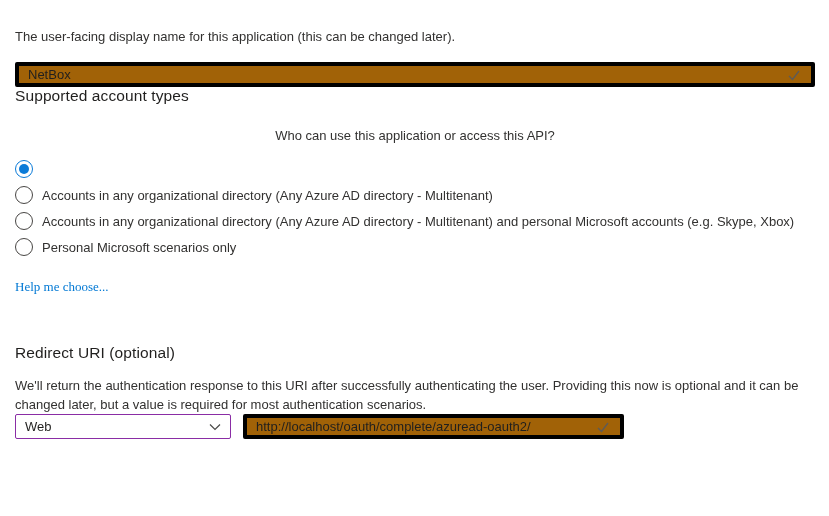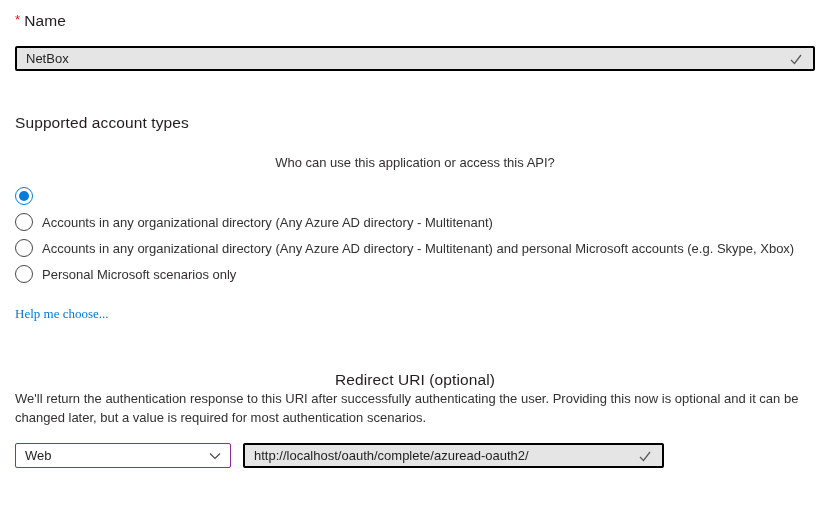--- a/index.html
+++ b/index.html
@@ -27,23 +27,23 @@
   }
 
   
   .name-title-row { margin-top: 0; }
   .name-hint { margin-top: 15px; }
   .text-input-wrap {
     margin-top: 16px;
     position: relative;
     width: 800px;
     height: 25px;
-    border: 2px solid #000000;
+    border: 4px solid #000000;
     border-radius: 2px;
-    background: #e5e5e5;
+    background: #a16207;
     display: flex;
     align-items: center;
   }
   .text-input-wrap input {
     border: none;
     outline: none;
     background: transparent;
     font-family: inherit;
     font-size: 13px;
     color: #201f1e;
@@ -53,21 +53,21 @@
   .valid-check {
     position: absolute;
     right: 9px;
     top: 50%;
     transform: translateY(-50%);
     width: 16px; height: 16px;
     display: flex; align-items: center; justify-content: center;
   }
 
   
-  .accounts-title { margin-top: 43px; }
+  .accounts-title { }
   .accounts-question { margin-top: 21px; text-align: center; }
   .radio-group { margin-top: 11px; }
   .radio-row {
     display: flex;
     align-items: center;
     height: 26px;
     cursor: pointer;
   }
   .radio-circle {
     flex: 0 0 auto;
@@ -87,24 +87,23 @@
     display: inline-block;
     margin-top: 19px;
     font-size: 13px;
     color: #0078d4;
     text-decoration: none;
     cursor: pointer;
     font-family: Liberation Serif, serif;
   }
 
   
-  .redirect-title { margin-top: 49px; text-align: center; }
-  .redirect-desc { width: 802px; }
+  .redirect-title { margin-top: 49px; }
+  .redirect-desc { margin-top: 14px; width: 802px; }
   .redirect-controls {
-    margin-top: 16px;
     display: flex;
     align-items: flex-start;
   }
   .select-wrap {
     position: relative;
     width: 216px;
     height: 25px;
     border: 1px solid #8a2da5;
     border-radius: 2px;
     background: #fff;
@@ -119,34 +118,32 @@
   }
   .select-chevron {
     position: absolute;
     right: 8px; top: 50%;
     transform: translateY(-50%);
     width: 14px; height: 14px;
     display: flex; align-items: center; justify-content: center;
   }
   .uri-input-wrap {
     margin-left: 12px;
-    width: 421px;
+    width: 381px;
   }
   .uri-input-wrap.text-input-wrap { margin-top: 0; }
 </style>
 </head>
 <body>
 
 <div class="page">
 
   
-  <div class="section-title name-title-row">
-    <span class="required-marker">*</span><span>Name</span>
-  </div>
-
+
+  <div class="hint-text name-hint">The user-facing display name for this application (this can be changed later).</div>
 
   <div class="text-input-wrap">
     <input type="text" value="NetBox" style="">
     <span class="valid-check">
       <svg width="16" height="16" viewBox="0 0 16 16">
           <polyline points="3,9 6.5,12.5 13,4" fill="none" stroke="#5c5b5a" stroke-width="1.3"></polyline>
         </svg>
     </span>
   </div>
 

